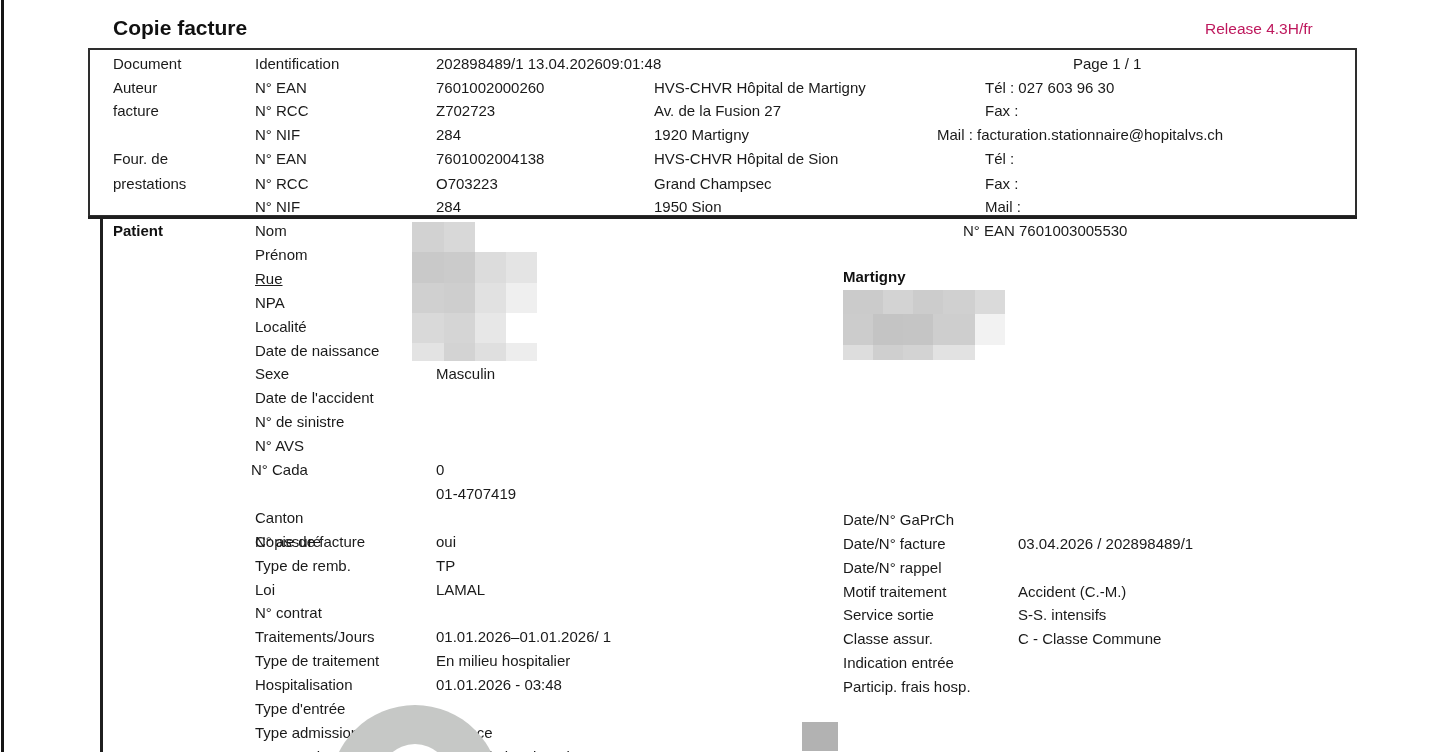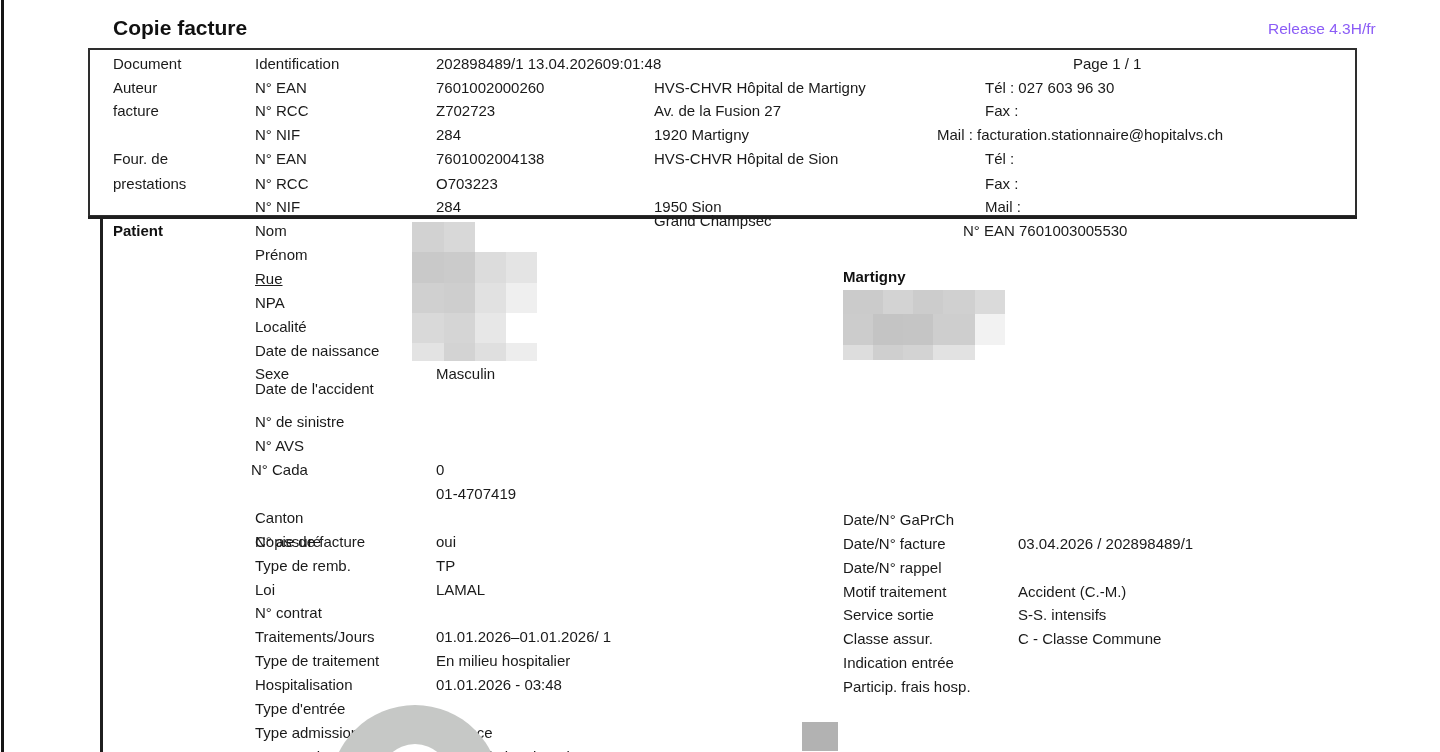--- a/index.html
+++ b/index.html
@@ -4,21 +4,21 @@
 <style>
   html,body{margin:0;padding:0;background:#e9e9e9;}
   .page{
     position:relative;width:1440px;height:752px;background:#ffffff;
     overflow:hidden;font-family:"Liberation Sans","DejaVu Sans",sans-serif;
     color:#1a1a1a;font-size:15px;line-height:17px;
   }
   .abs{position:absolute;white-space:nowrap;}
   .left-edge-rule{position:absolute;left:1px;top:0;width:3px;height:752px;background:#151515;}
   .doc-title{position:absolute;left:113px;top:16px;font-size:21px;line-height:24px;font-weight:bold;color:#111;}
-  .release{position:absolute;top:20px;left:1268px;font-size:15.5px;color:#8b5cf6;}
+  .release{position:absolute;top:20px;left:1205px;font-size:15.5px;color:#be185d;}
   .header-box{position:absolute;left:88px;top:48px;width:1269px;height:169px;border:2px solid #2e2e2e;box-sizing:border-box;}
   .thick-rule{position:absolute;left:88px;top:216px;width:1269px;height:3px;background:#1f1f1f;}
   .patient-left-rule{position:absolute;left:100px;top:219px;width:3px;height:533px;background:#1f1f1f;}
   .bold{font-weight:bold;color:#111;text-align:center;}
   .red-cell{position:absolute;}
   .wm-circle{position:absolute;left:330px;top:705px;width:170px;height:170px;border-radius:50%;background:#c6c8c6;}
   .wm-hole{position:absolute;left:380px;top:744px;width:70px;height:70px;border-radius:50%;background:#ffffff;}
   .wm-square{position:absolute;left:802px;top:722px;width:36px;height:29px;background:#b2b2b2;}
 </style>
 </head>
@@ -51,21 +51,21 @@
       <span class="abs" style="left: 654px; top: 126px;">1920 Martigny</span>
       <span class="abs" style="left: 937px; top: 126px;">Mail : facturation.stationnaire@hopitalvs.ch</span>
       <span class="abs" style="left: 113px; top: 150px;">Four. de</span>
       <span class="abs" style="left: 255px; top: 150px;">N° EAN</span>
       <span class="abs" style="left: 436px; top: 150px;">7601002004138</span>
       <span class="abs" style="left: 654px; top: 150px;">HVS-CHVR Hôpital de Sion</span>
       <span class="abs" style="left: 985px; top: 150px;">Tél :</span>
       <span class="abs" style="left: 113px; top: 175px;">prestations</span>
       <span class="abs" style="left: 255px; top: 175px;">N° RCC</span>
       <span class="abs" style="left: 436px; top: 175px;">O703223</span>
-      <span class="abs" style="left: 654px; top: 175px; margin-top: 37px;">Grand Champsec</span>
+      <span class="abs" style="left: 654px; top: 175px;">Grand Champsec</span>
       <span class="abs" style="left: 985px; top: 175px;">Fax :</span>
       <span class="abs" style="left: 255px; top: 198px;">N° NIF</span>
       <span class="abs" style="left: 436px; top: 198px;">284</span>
       <span class="abs" style="left: 654px; top: 198px;">1950 Sion</span>
       <span class="abs" style="left: 985px; top: 198px;">Mail :</span>
     </div>
 
   <div class="thick-rule"></div>
   <div class="patient-left-rule"></div>
 
@@ -75,21 +75,21 @@
 
   <div id="patient-rows">
       <span class="abs" style="left: 255px; top: 222px;">Nom</span>
       <span class="abs" style="left: 255px; top: 246px;">Prénom</span>
       <span class="abs" style="left: 255px; top: 270px; text-decoration: underline;">Rue</span>
       <span class="abs" style="left: 255px; top: 294px;">NPA</span>
       <span class="abs" style="left: 255px; top: 318px;">Localité</span>
       <span class="abs" style="left: 255px; top: 342px;">Date de naissance</span>
       <span class="abs" style="left: 255px; top: 365px;">Sexe</span>
       <span class="abs" style="left: 436px; top: 365px;">Masculin</span>
-      <span class="abs" style="left: 255px; top: 380px; text-align: center;">Date de l'accident</span>
+      <span class="abs" style="left: 255px; top: 389px; text-align: center;">Date de l'accident</span>
       <span class="abs" style="left: 255px; top: 413px;">N° de sinistre</span>
       <span class="abs" style="left: 255px; top: 437px;">N° AVS</span>
       <span class="abs" style="left: 251px; top: 461px;">N° Cada</span>
       <span class="abs" style="left: 436px; top: 461px;">0</span>
       <span class="abs" style="left: 255px; top: 485px; margin-top: 48px;">N° assuré</span>
       <span class="abs" style="left: 436px; top: 485px;">01-4707419</span>
       <span class="abs" style="left: 255px; top: 509px;">Canton</span>
       <span class="abs" style="left: 255px; top: 533px;">Copie de facture</span>
       <span class="abs" style="left: 436px; top: 533px;">oui</span>
       <span class="abs" style="left: 255px; top: 557px;">Type de remb.</span>

